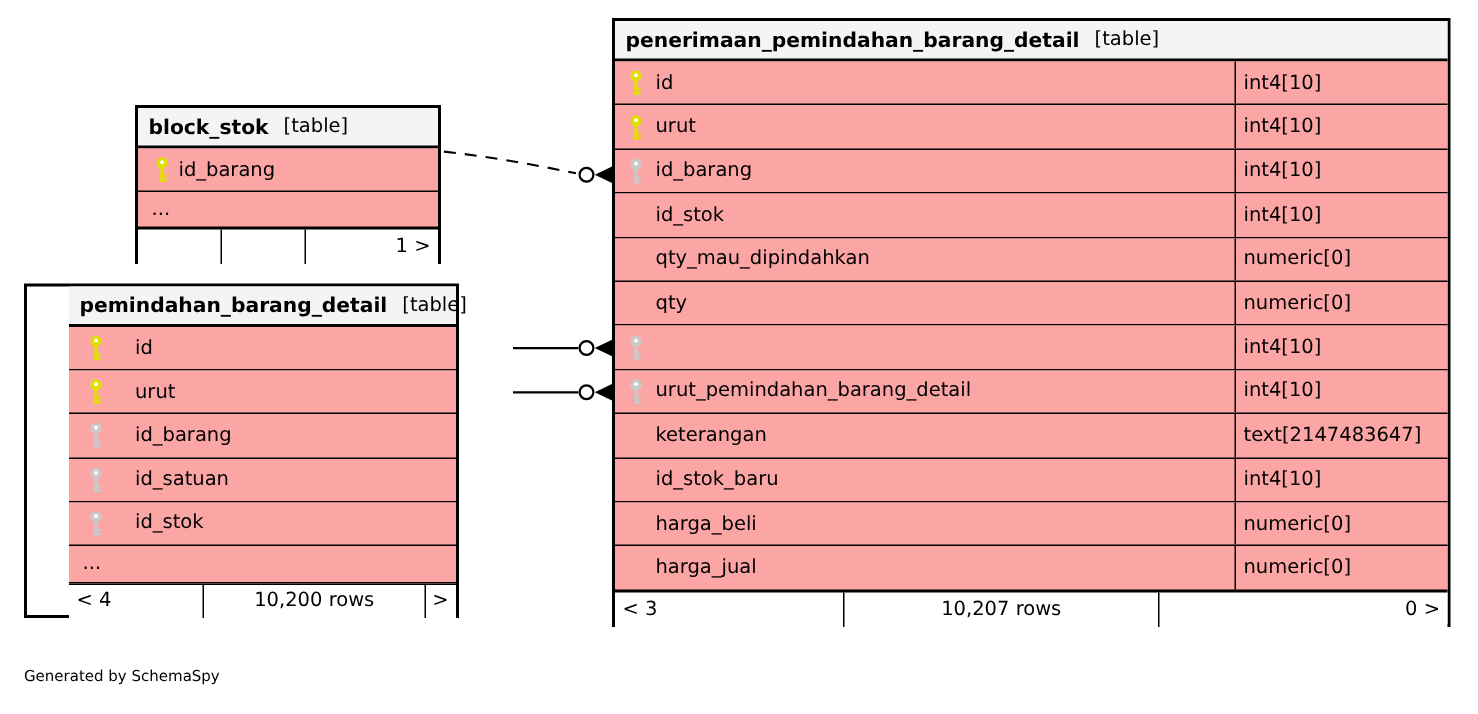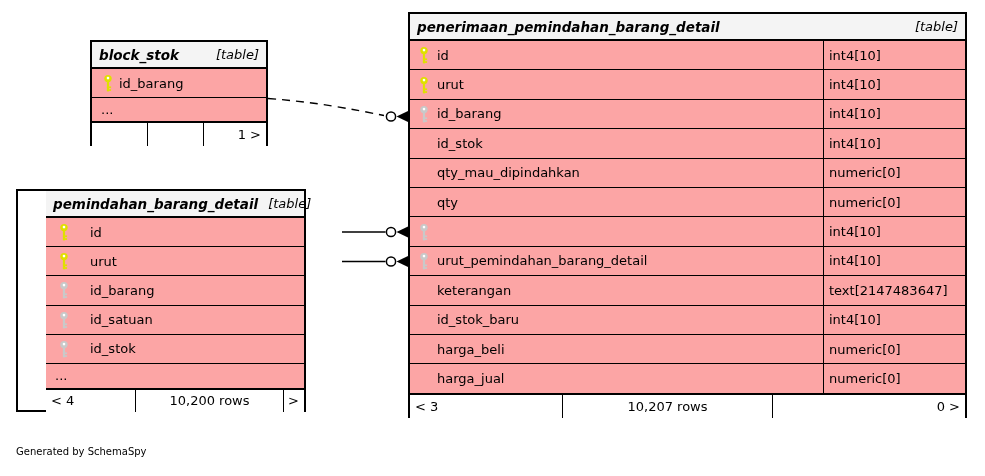--- a/index.html
+++ b/index.html
@@ -17,22 +17,22 @@
   .canvas{position:absolute;inset:0;}
   svg.connectors{position:absolute;left:0;top:0;width:985px;height:476px;pointer-events:none;}
 
   .tbl{
     position:absolute;box-sizing:border-box;background:#fff;
     border:2px solid var(--border);display:flex;flex-direction:column;
   }
   .hdr{
     box-sizing:border-box;background:var(--header-bg);
     border-bottom:2px solid var(--border);
-    display:flex;align-items:center;justify-content:space-between;
-    padding:0 7px;flex:none;font-style:italic;
+    display:flex;align-items:center;justify-content:flex-start;
+    padding:0 7px;flex:none;
   }
   .tname{font-weight:bold;font-size:13.5px;white-space:nowrap;}
   .ttag{font-weight:normal;font-size:13px;white-space:nowrap;padding-left:10px;}
   .row{
     box-sizing:border-box;position:relative;flex:none;
     border-bottom:1px solid var(--border);
     display:flex;align-items:center;background:#fca5a5;
   }
   .row:last-of-type{border-bottom:none;}
   .keyicon{position:absolute;top:50%;transform:translateY(-50%);width:10px;height:18px;}
@@ -51,21 +51,21 @@
   .fcell{
     box-sizing:border-box;display:flex;align-items:center;
     padding:0 5px;white-space:nowrap;overflow:hidden;
   }
   .fcell + .fcell{border-left:1px solid var(--border);}
   .fc-left{justify-content:flex-start;}
   .fc-center{justify-content:center;}
   .fc-right{justify-content:flex-end;}
 
   
-  #tbl-block{left:90px;top:40px;width:178px;height:106px;}
+  #tbl-block{left:90px;top:70px;width:204px;height:106px;}
   #tbl-block .hdr{height:27px;}
   #tbl-block .row{height:29px;}
   #tbl-block .row .keyicon{left:11px;}
   #tbl-block .row .cname{padding-left:27px;}
   #tbl-block .row.r-ellip{height:24px;}
   #tbl-block .foot{height:24px;}
   #tbl-block .fcell:nth-child(1){width:55px;}
   #tbl-block .fcell:nth-child(2){width:56px;}
   #tbl-block .fcell:nth-child(3){flex:1;}
 

